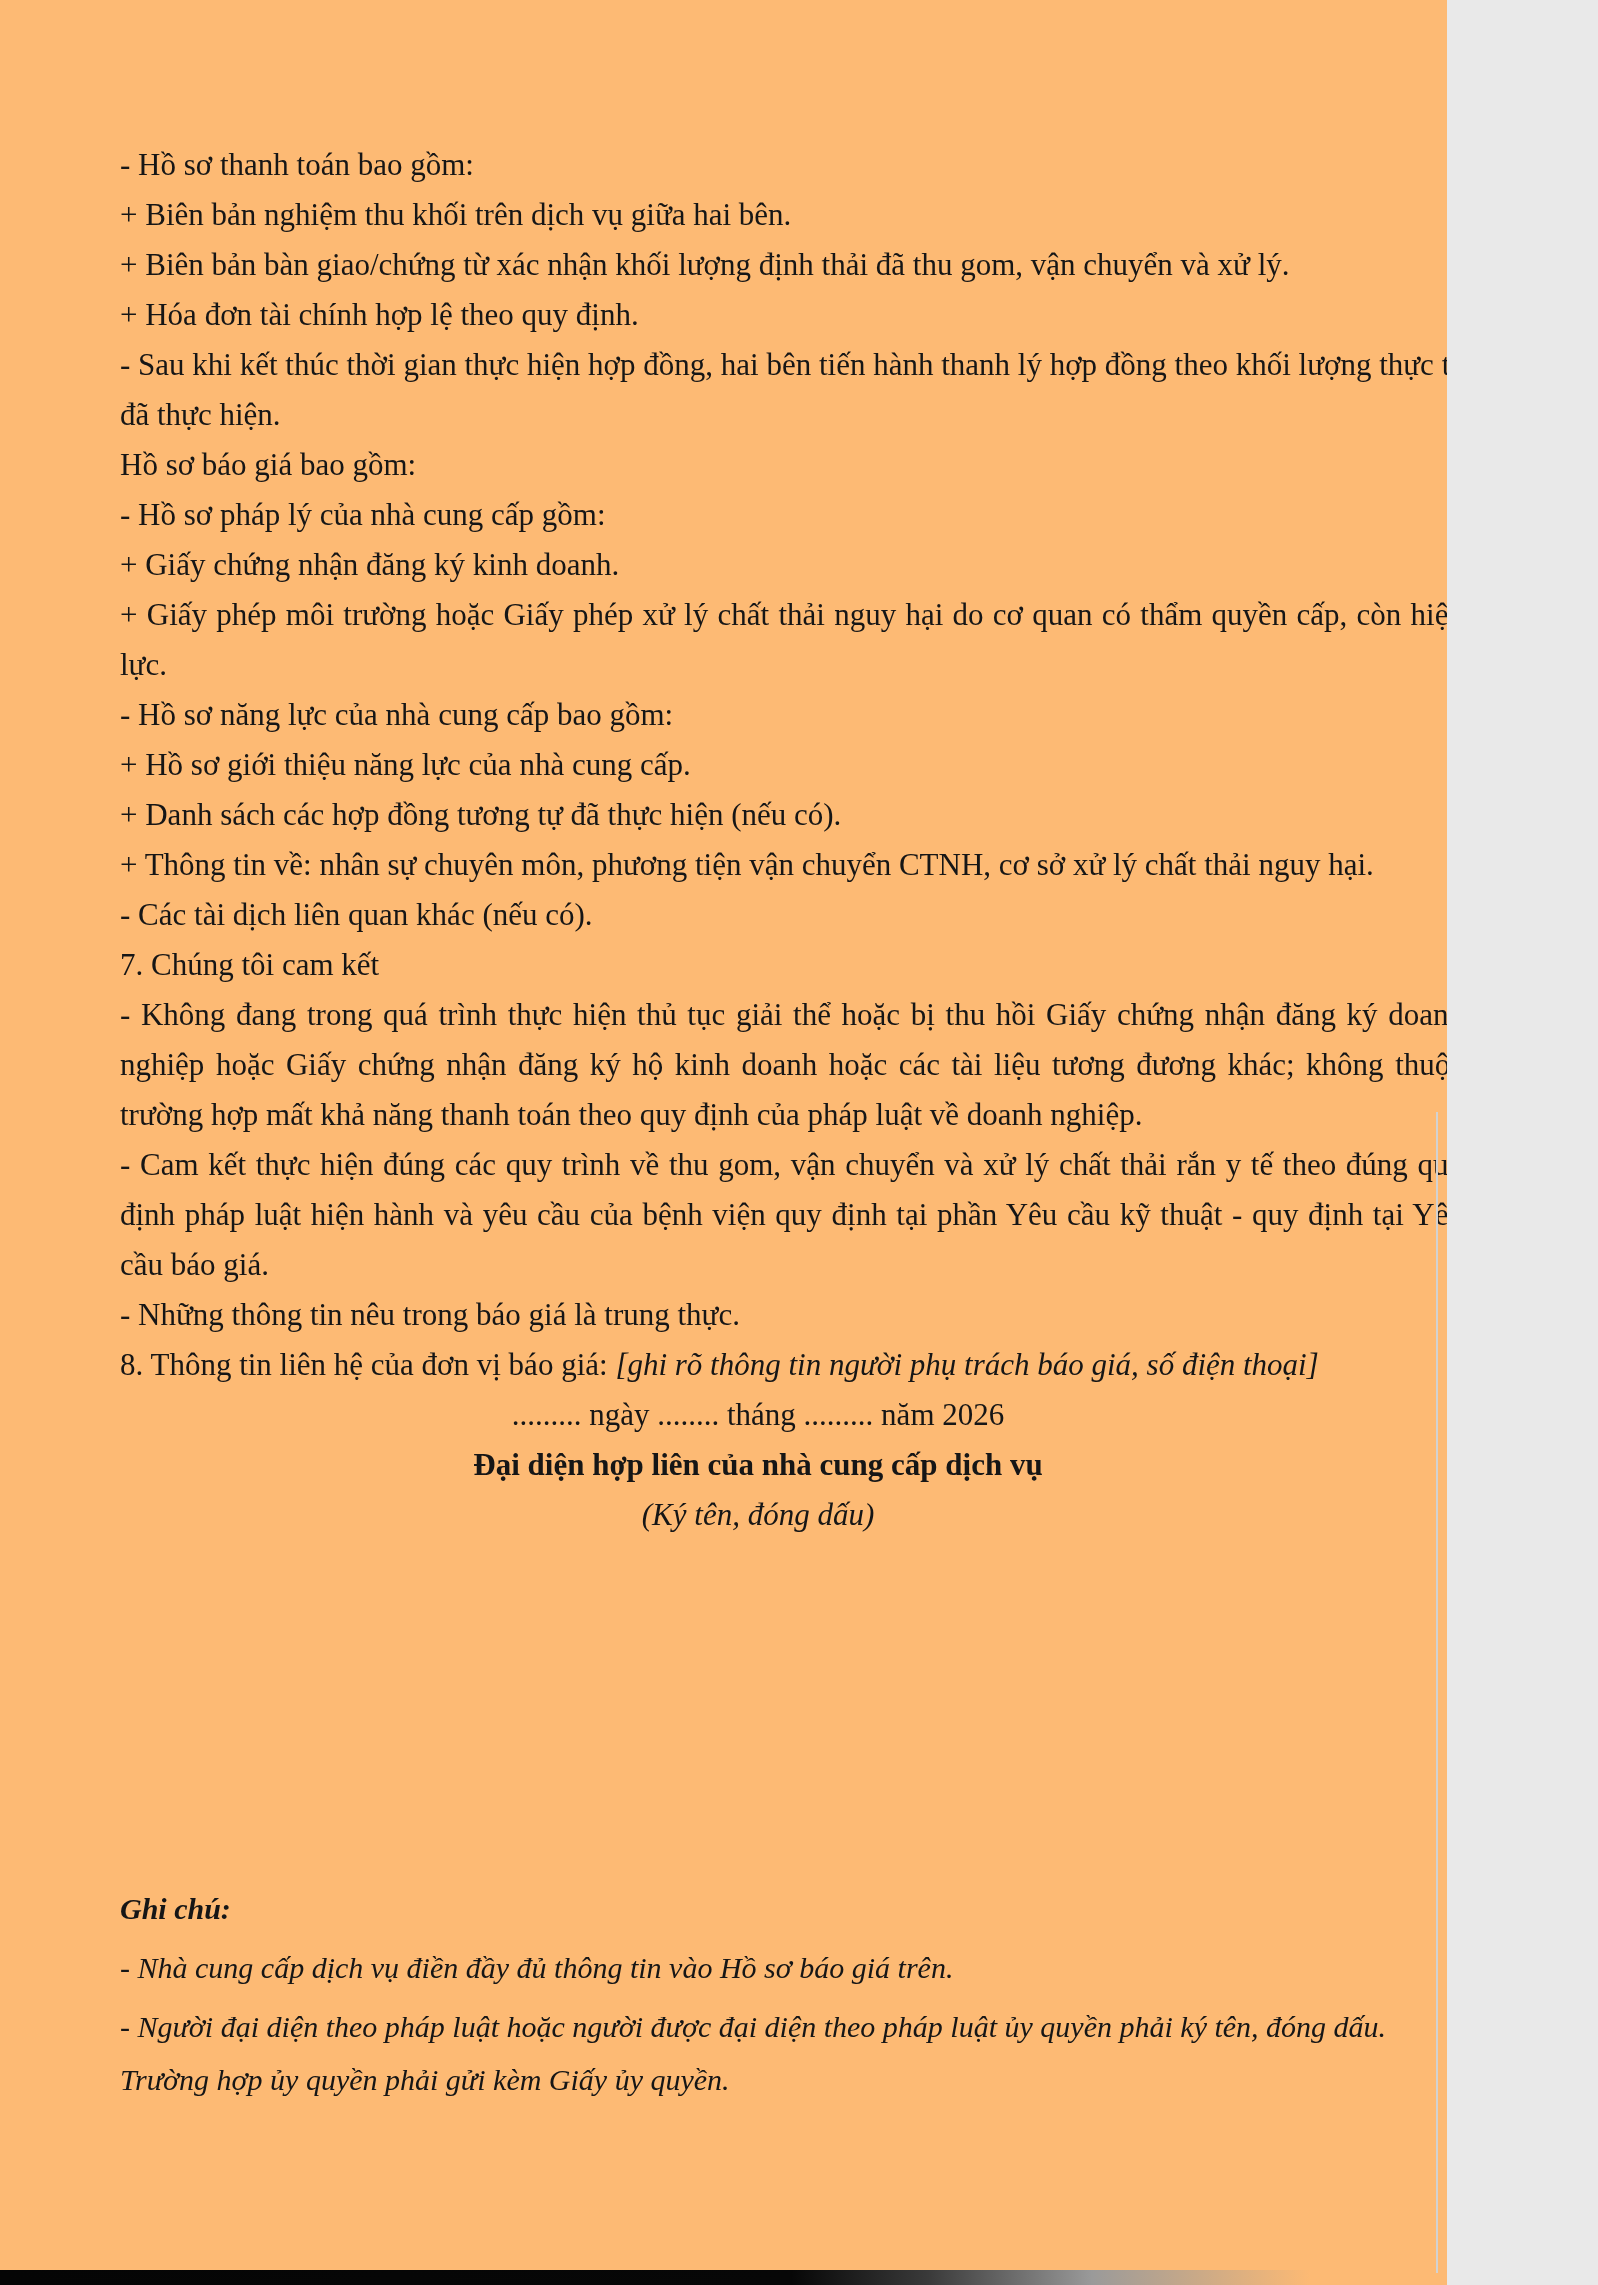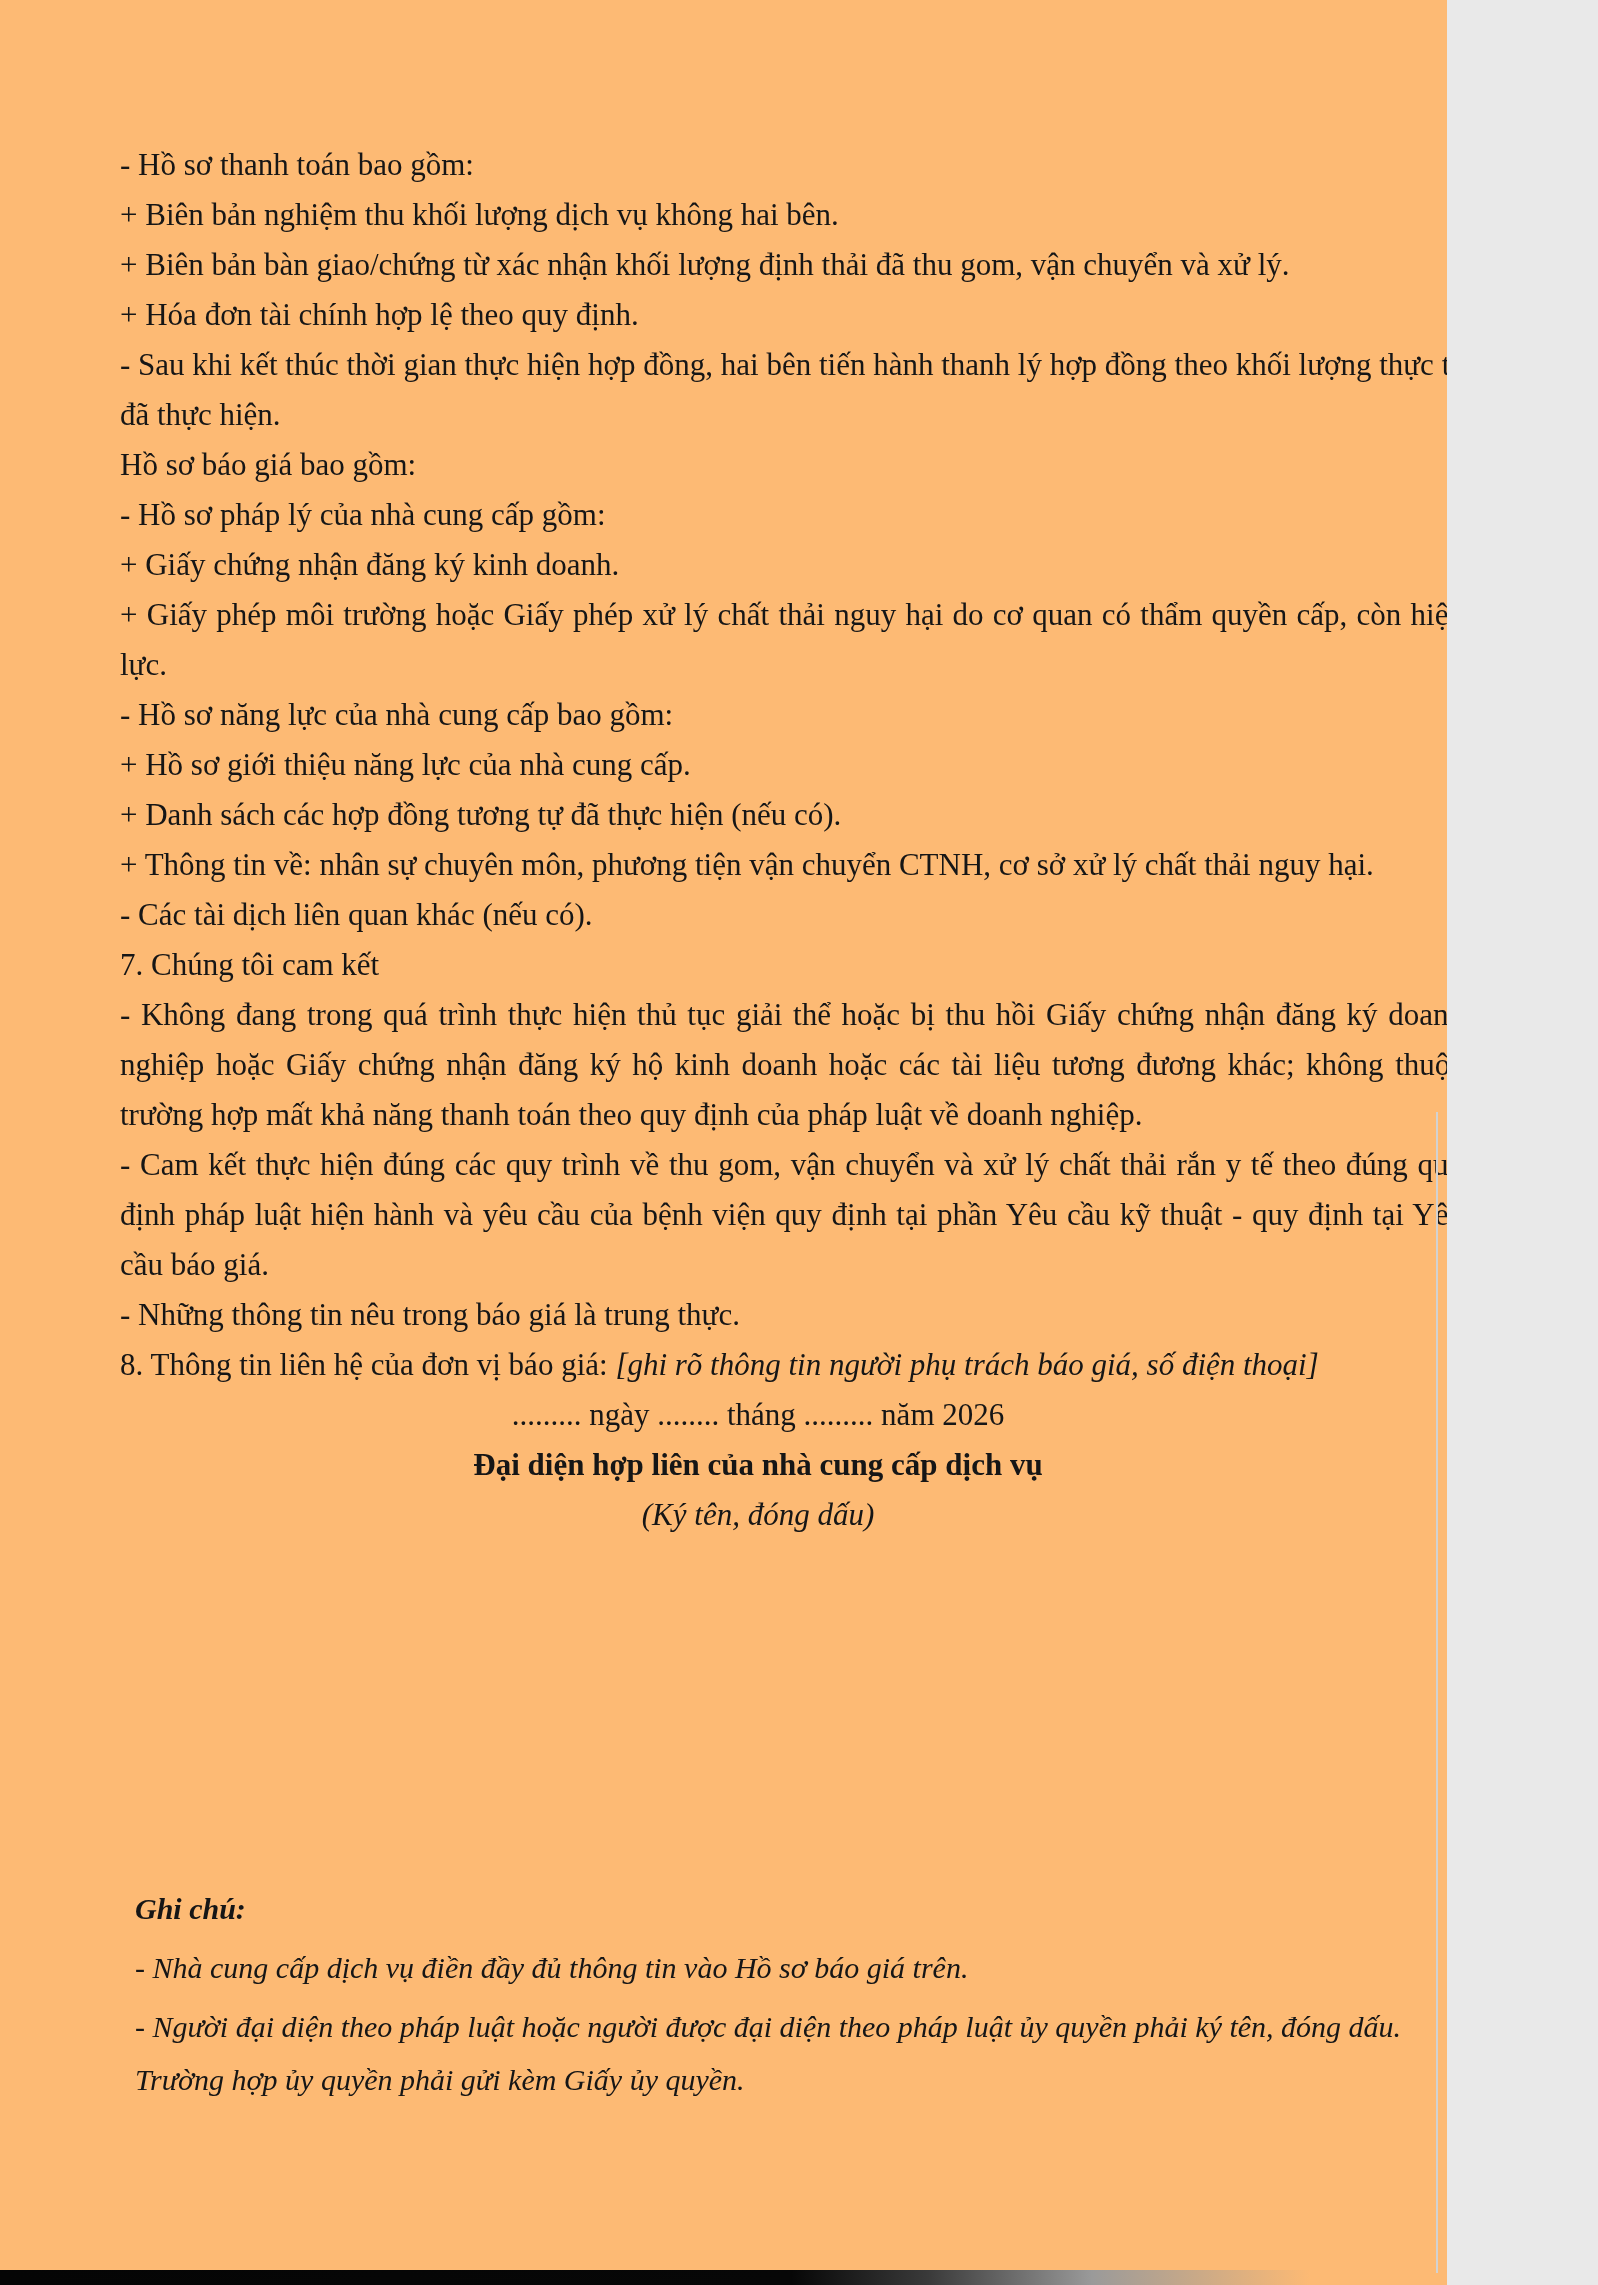--- a/index.html
+++ b/index.html
@@ -21,21 +21,21 @@
   .body-text p{margin:0;padding:0;text-align:left;}
   .body-text p.j{text-align:justify;text-justify:inter-word;}
   .it{font-style:italic;}
   .b{font-weight:bold;}
   .sig{
     text-align:center;
     padding-right:68px;
   }
   .notes{
     position:absolute;
-    left:135px;top:1882px;
+    left:120px;top:1882px;
     width:1351px;
     font-size:30px;
     font-style:italic;
     line-height:53px;
   }
   .notes p{margin:0 0 5.9px 0;}
   .notes .nh{font-weight:bold;}
   .stamp{
     position:absolute;
     left:1478px;top:990px;
@@ -54,21 +54,21 @@
     background:#d2d2d2;
   }
 </style>
 </head>
 <body>
 
 <div class="page">
 
   <div class="body-text">
     <p>- Hồ sơ thanh toán bao gồm:</p>
-    <p>+ Biên bản nghiệm thu khối lượng dịch vụ không hai bên.</p>
+    <p>+ Biên bản nghiệm thu khối trên dịch vụ giữa hai bên.</p>
     <p class="j">+ Biên bản bàn giao/chứng từ xác nhận khối lượng định thải đã thu gom, vận chuyển và xử lý.</p>
     <p>+ Hóa đơn tài chính hợp lệ theo quy định.</p>
     <p class="j">- Sau khi kết thúc thời gian thực hiện hợp đồng, hai bên tiến hành thanh lý hợp đồng theo khối lượng thực tế đã thực hiện.</p>
     <p>Hồ sơ báo giá bao gồm:</p>
     <p>- Hồ sơ pháp lý của nhà cung cấp gồm:</p>
     <p>+ Giấy chứng nhận đăng ký kinh doanh.</p>
     <p class="j">+ Giấy phép môi trường hoặc Giấy phép xử lý chất thải nguy hại do cơ quan có thẩm quyền cấp, còn hiệu lực.</p>
     <p>- Hồ sơ năng lực của nhà cung cấp bao gồm:</p>
     <p>+ Hồ sơ giới thiệu năng lực của nhà cung cấp.</p>
     <p>+ Danh sách các hợp đồng tương tự đã thực hiện (nếu có).</p>

